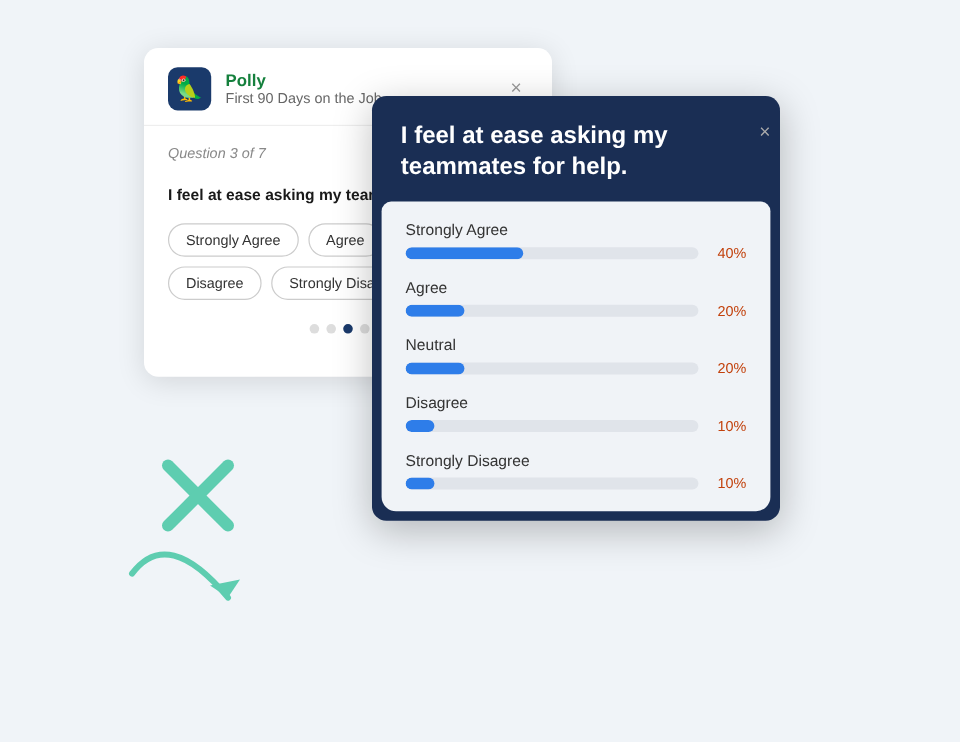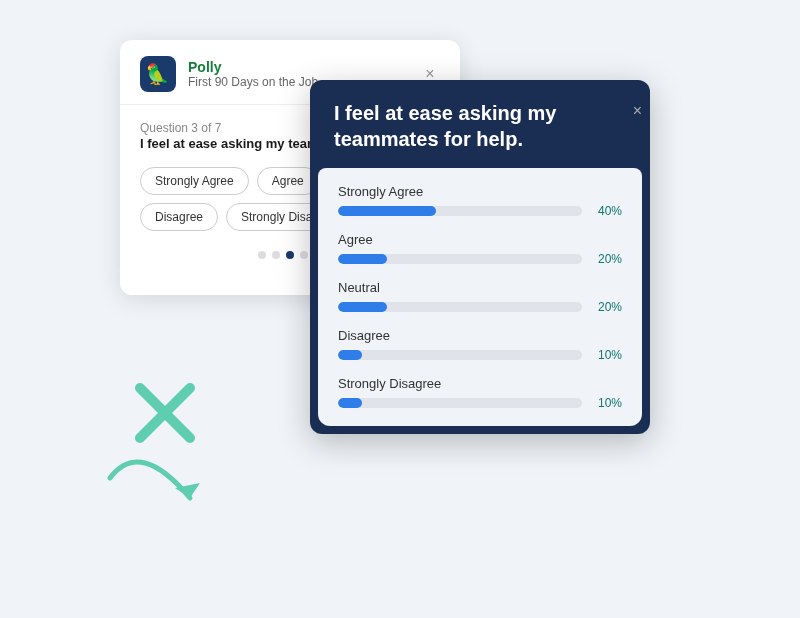--- a/index.html
+++ b/index.html
@@ -85,21 +85,22 @@
       background: none;
     }
 
     .poll-card-body {
       padding: 16px 20px;
     }
 
     .question-label {
       font-size: 12px;
       color: #888;
-      margin-bottom: 1px;
+      font-style: italic;
+      margin-bottom: 20px;
     }
 
     .question-text {
       font-size: 13px;
       font-weight: 600;
       color: #1a1a1a;
       margin-bottom: 16px;
     }
 
     .options-grid {
@@ -212,21 +213,21 @@
     }
 
     .result-bar-fill {
       height: 100%;
       background: #2e7de9;
       border-radius: 5px;
     }
 
     .result-pct {
       font-size: 12px;
-      color: #0f766e;
+      color: #c2410c;
       font-weight: 500;
       min-width: 32px;
       text-align: right;
     }
   </style>
 </head>
 <body>
 
 <svg class="bg-arrow" viewBox="0 0 180 180" fill="none" xmlns="http://www.w3.org/2000/svg">
 

